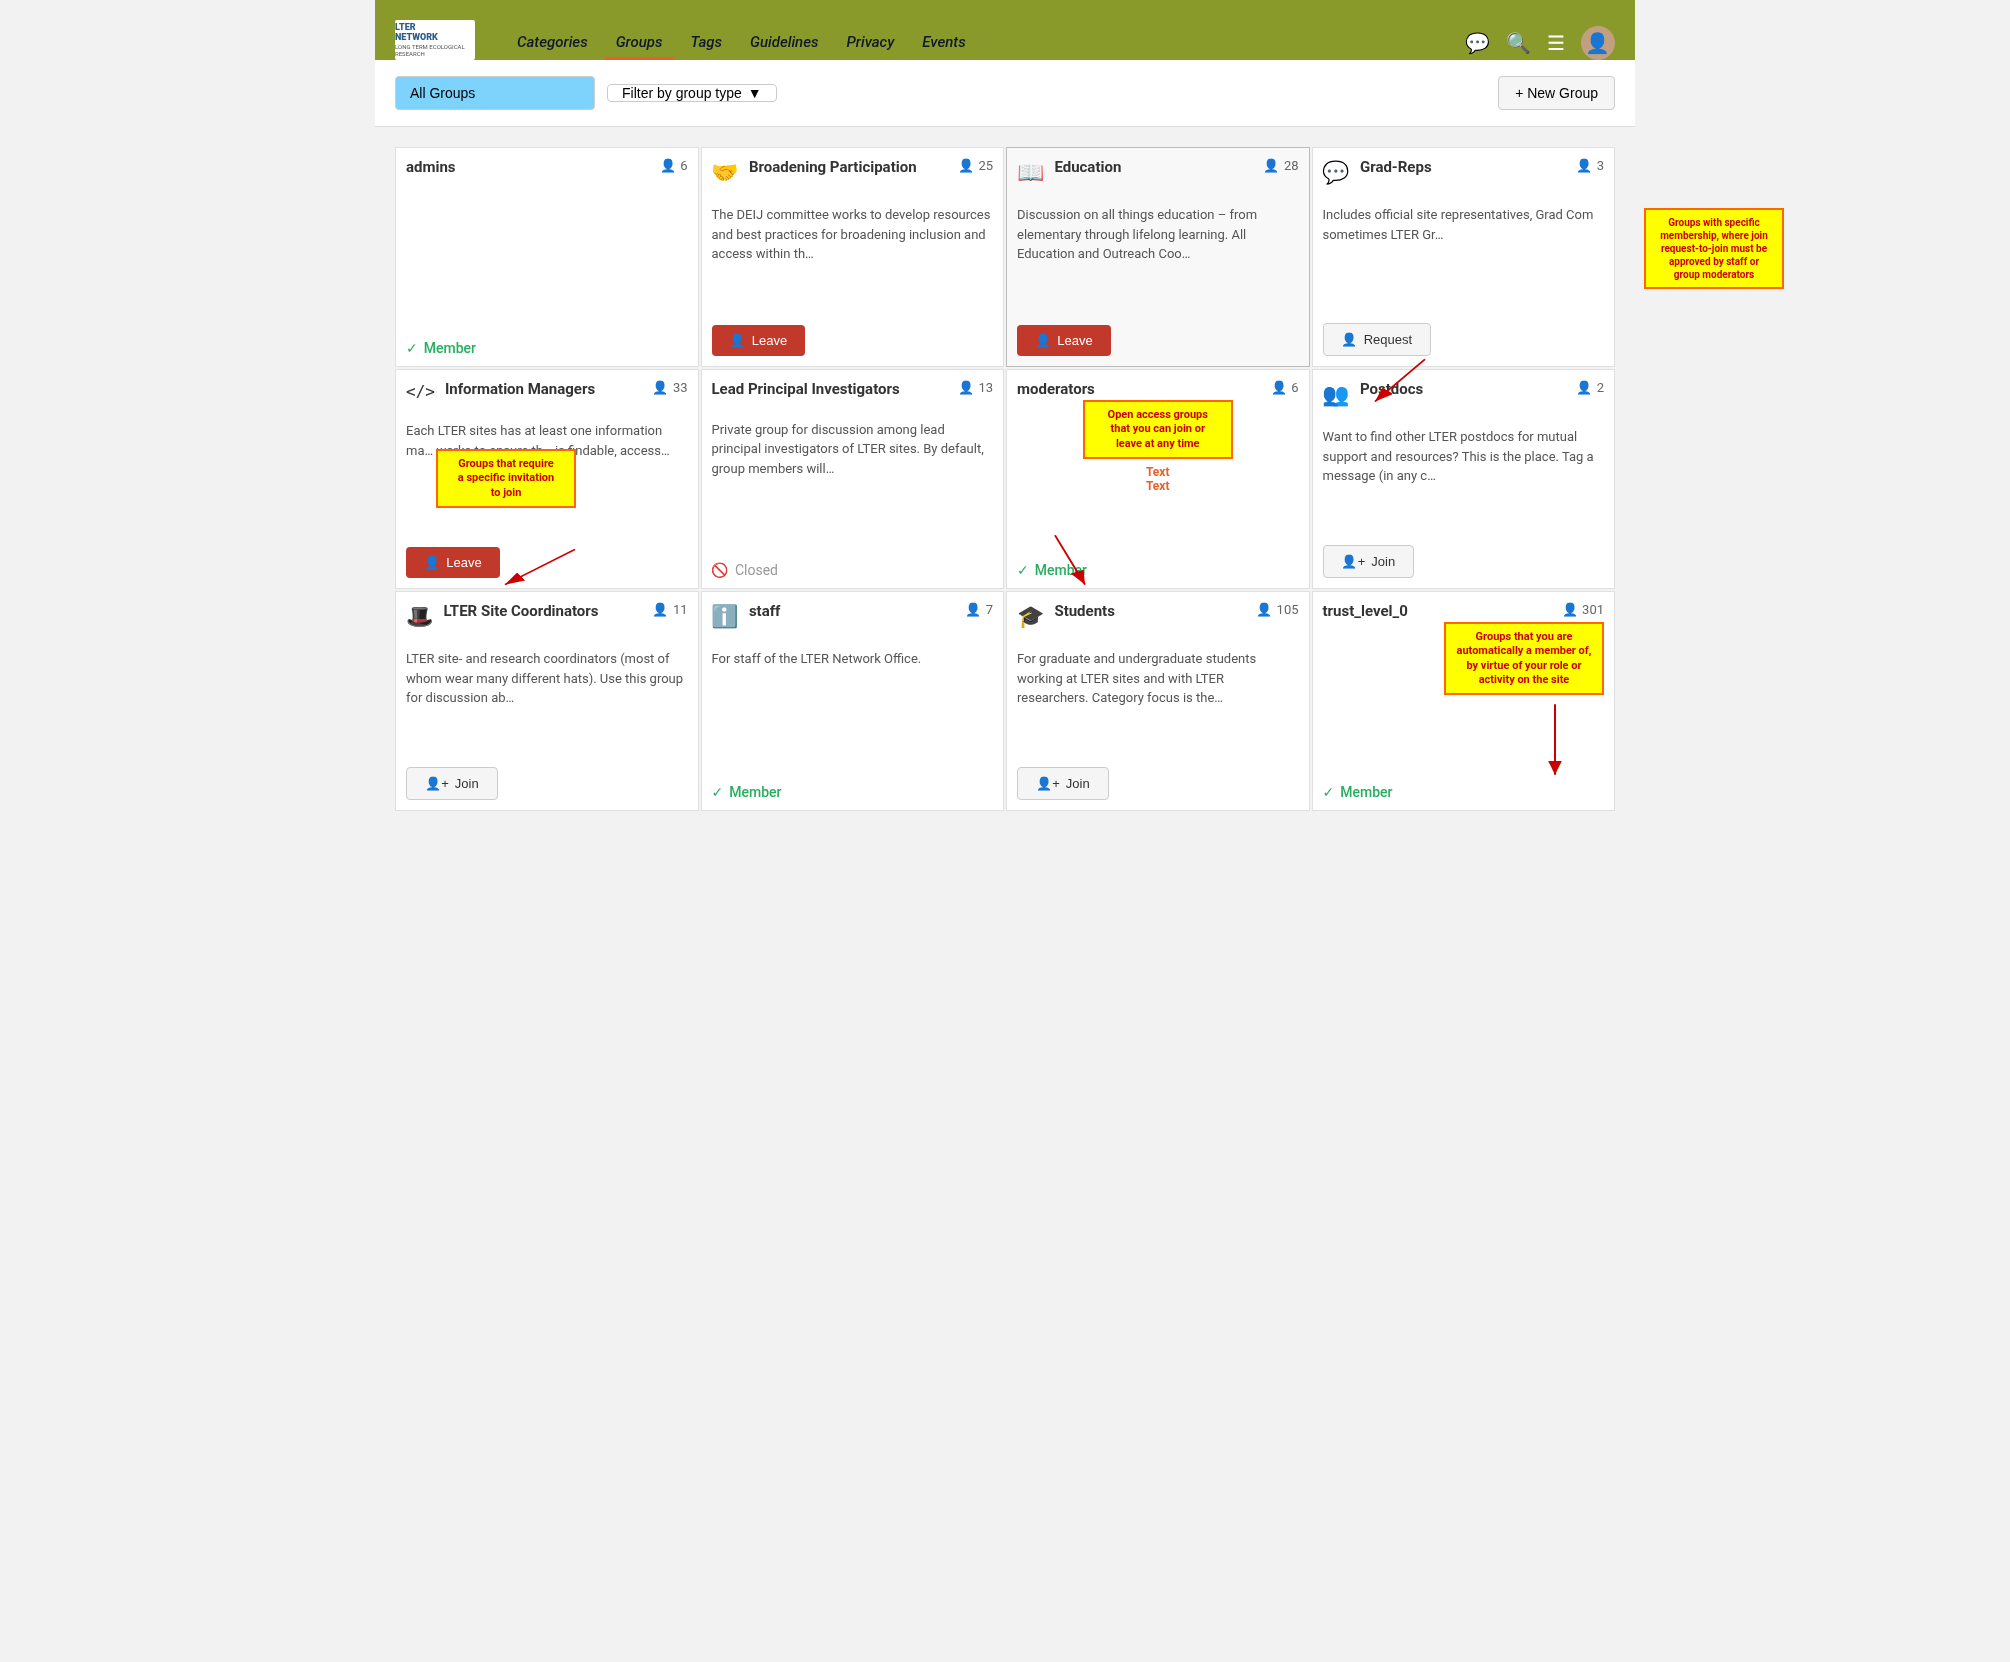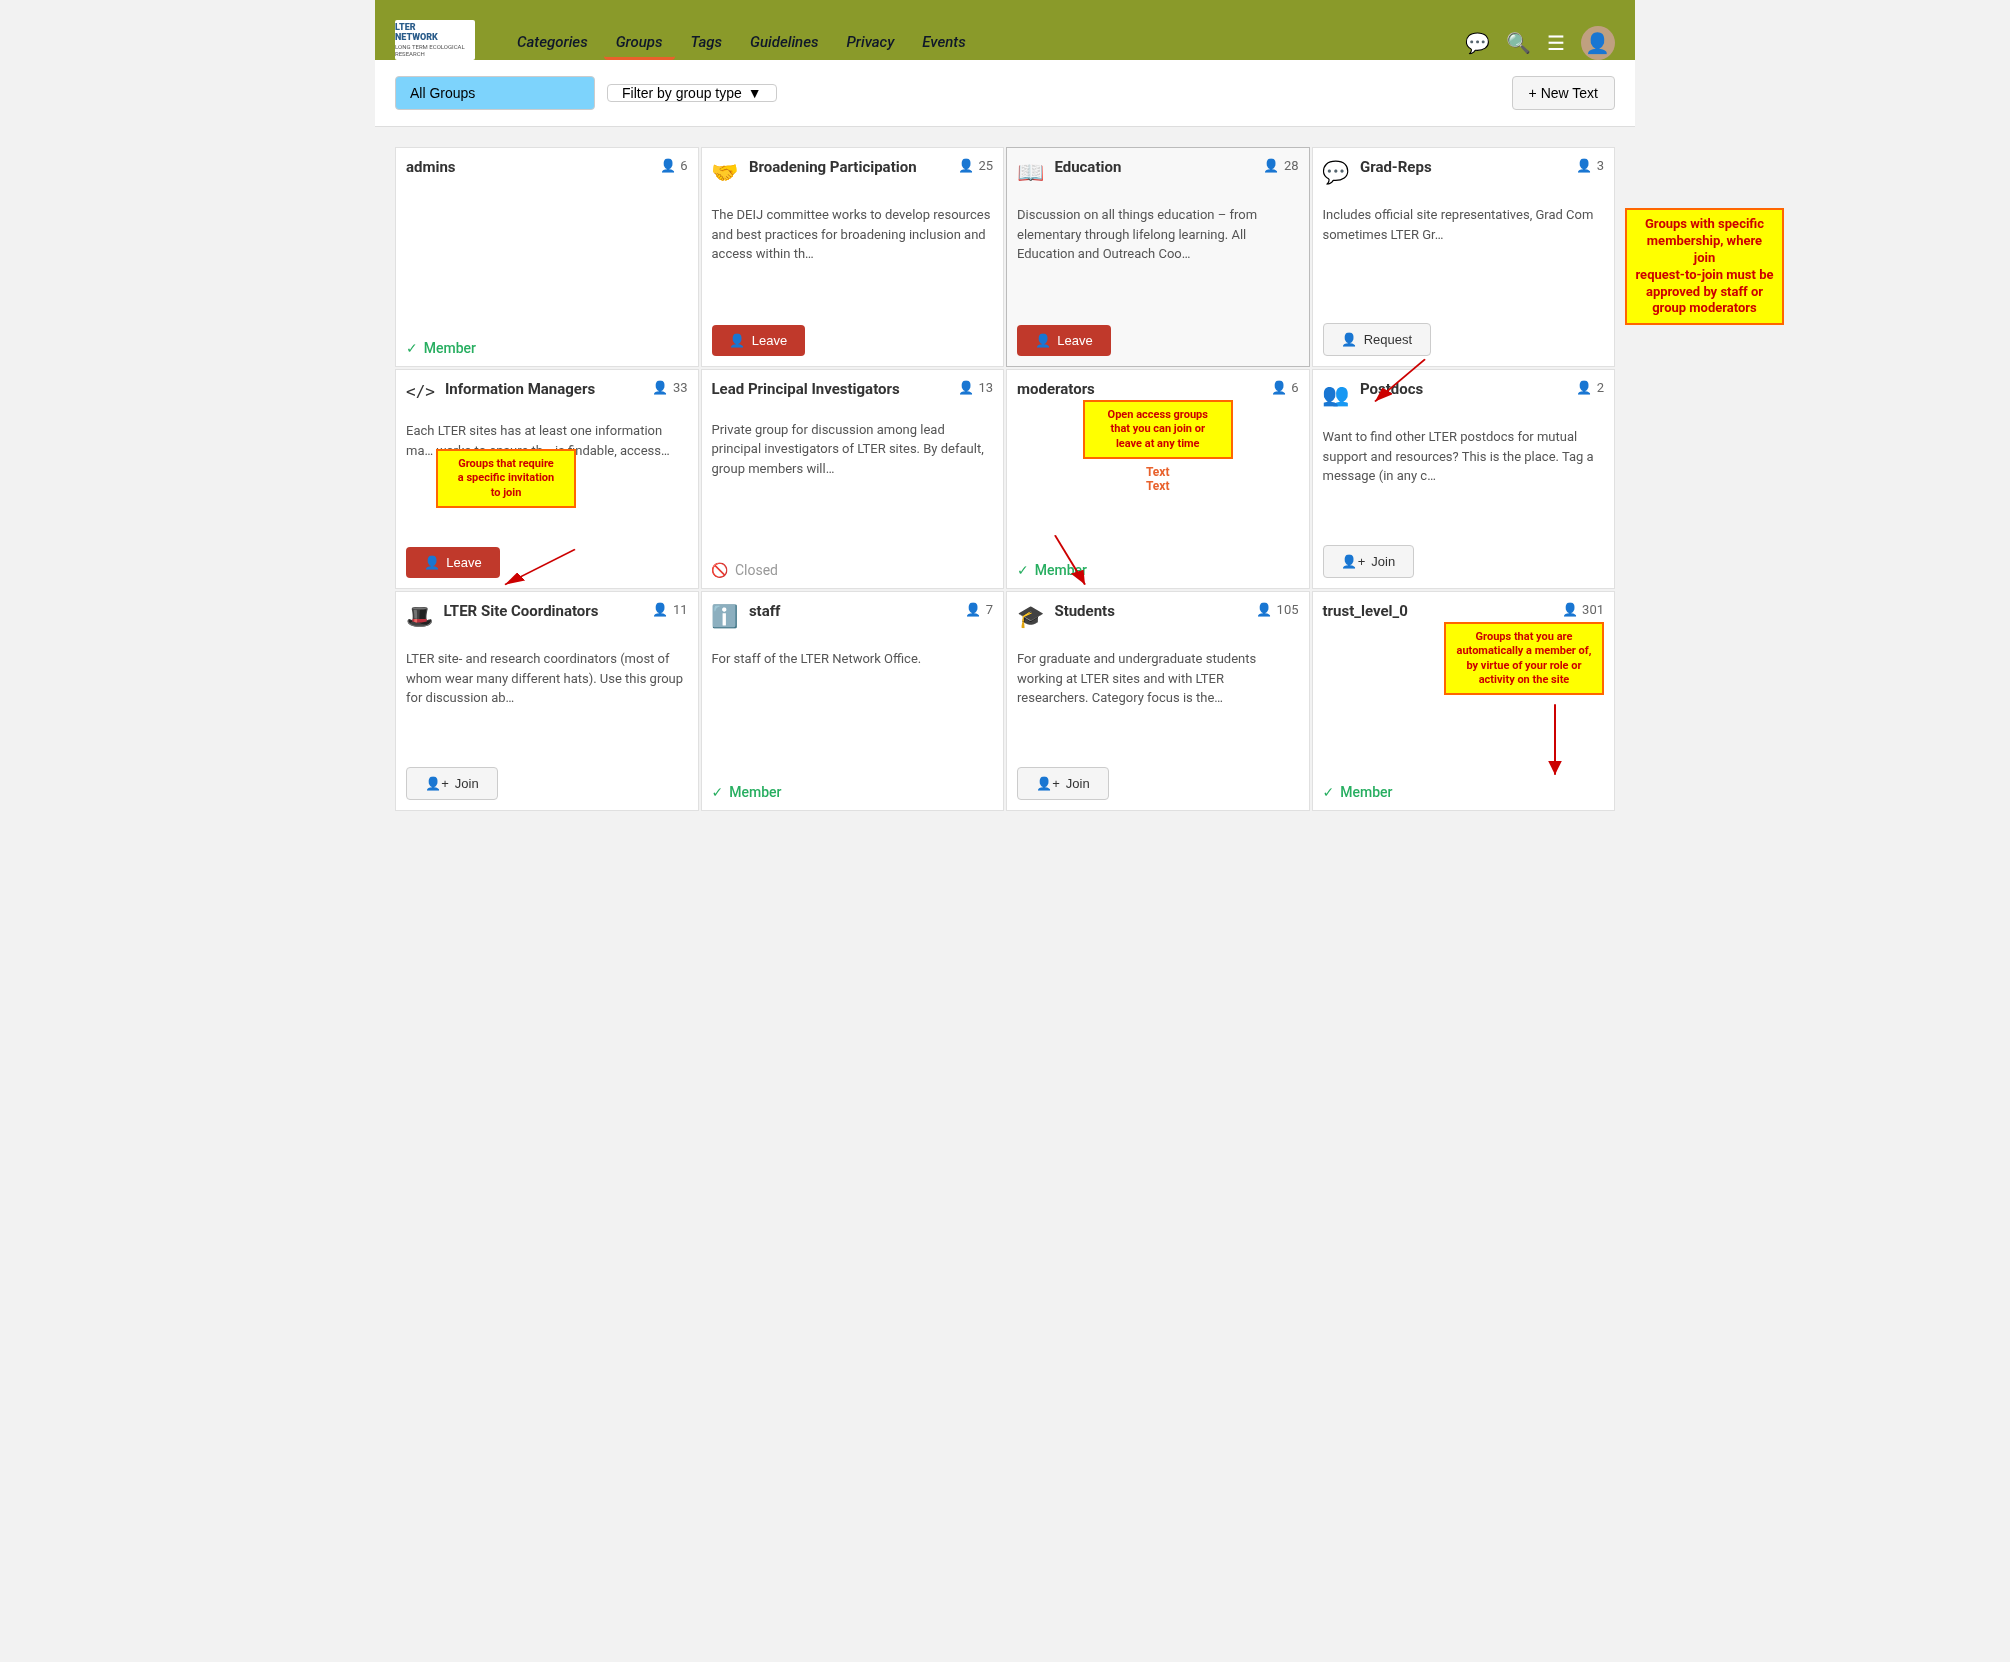--- a/index.html
+++ b/index.html
@@ -77,21 +77,21 @@
     </div>
   </nav>
 
   <div class="toolbar">
     <input class="search-input" type="text" value="All Groups" placeholder="All Groups" style="">
     <button class="filter-btn">
       <span>Filter by group type</span>
       <span>▼</span>
     </button>
     <button class="new-group-btn">
-      <span>+ New Text</span>
+      <span>+ New Group</span>
     </button>
   </div>
 
   <div style="position:relative;">
     <div class="groups-grid">
 
       <div class="group-card">
         <div class="group-header">
           <div class="group-title">admins</div>
           <div class="group-member-count">
@@ -159,21 +159,21 @@
           </div>
         </div>
         <div class="group-desc">Includes official site representatives, Grad Com sometimes LTER Gr…</div>
         <div class="group-footer">
           <button class="btn-request">
             <span>👤</span>
             <span>Request</span>
           </button>
         </div>
 
-        <div class="annotation-box" style="top:60px; right:-170px; width:159px; font-size:13px;">
+        <div class="annotation-box" style="top:60px; right:-170px; width:140px; font-size:10px;">
           Groups with specific<br>membership, where join<br>request-to-join must be<br>approved by staff or<br>group moderators
         </div>
       </div>
 
       <div class="group-card" style="position:relative;">
         <div class="group-header">
           <span class="group-icon" style="font-size:16px; font-family:monospace;">&lt;/&gt;</span>
           <div class="group-title-area">
             <div class="group-title">Information Managers</div>
           </div>

